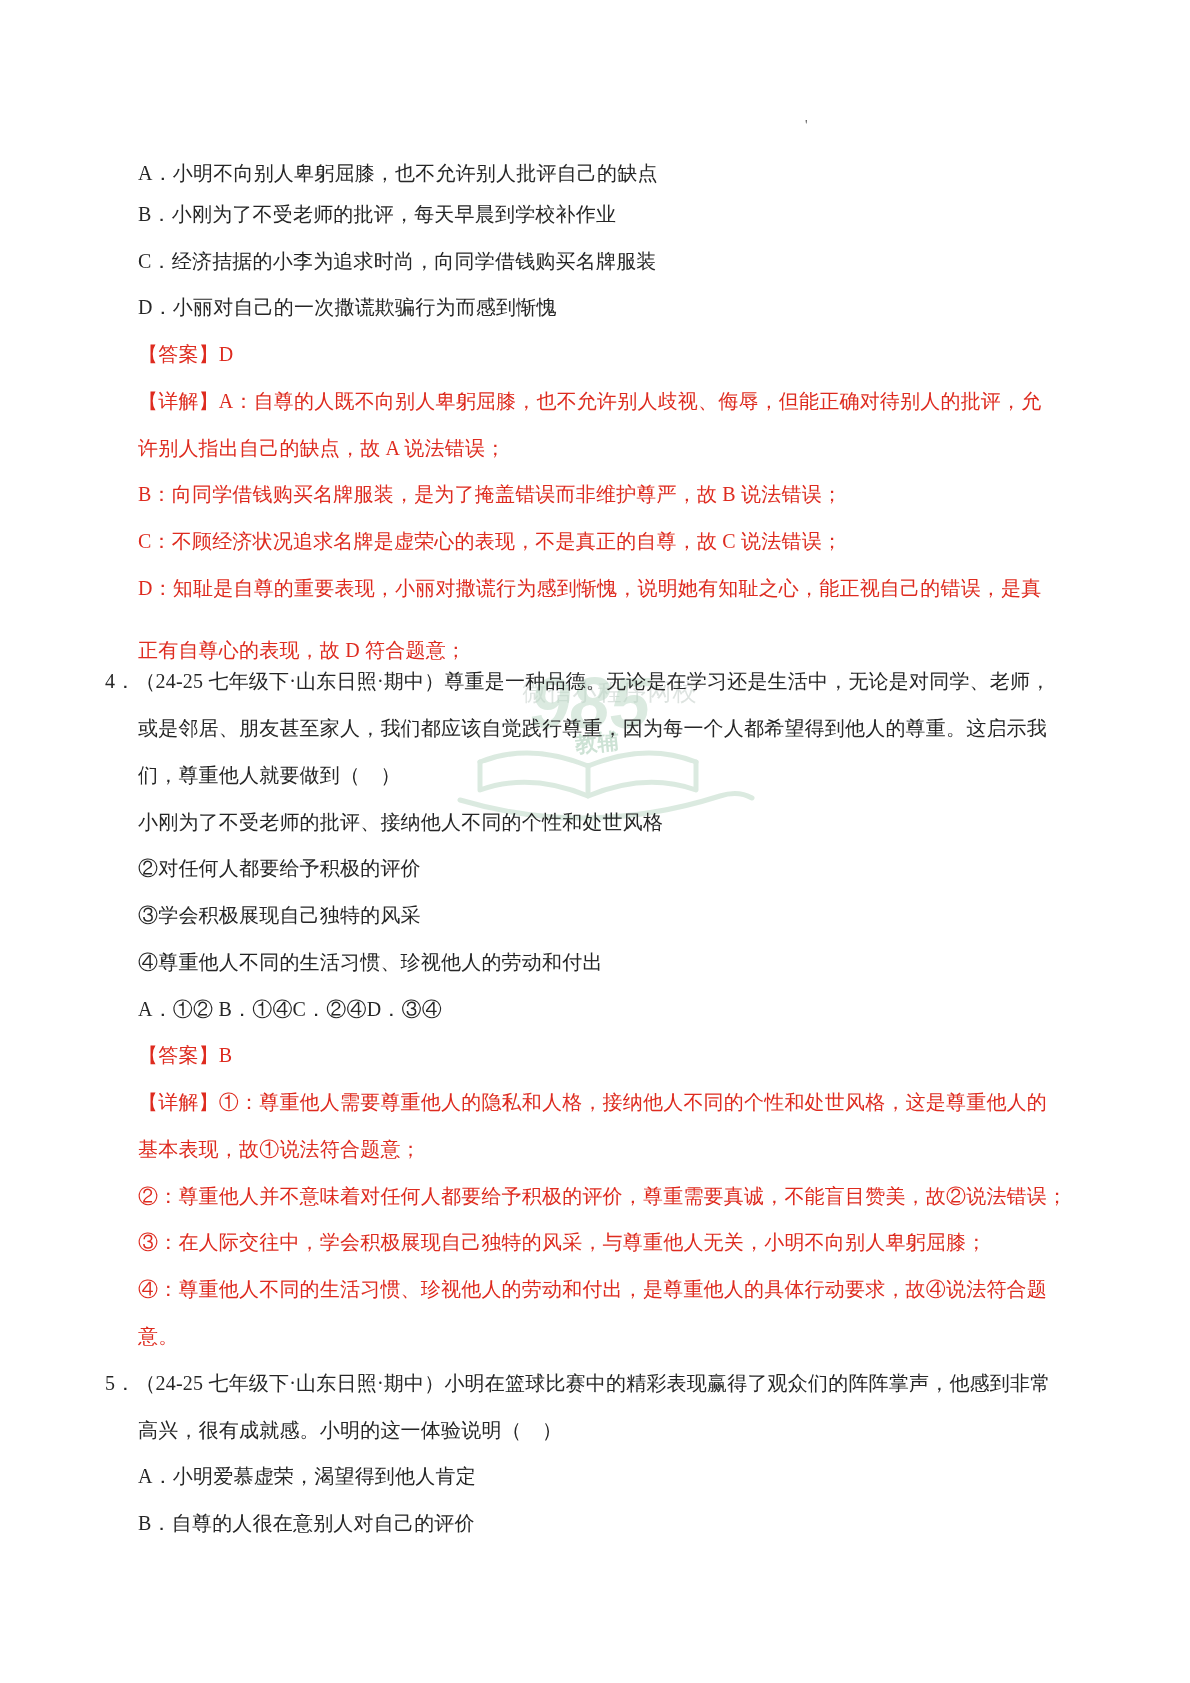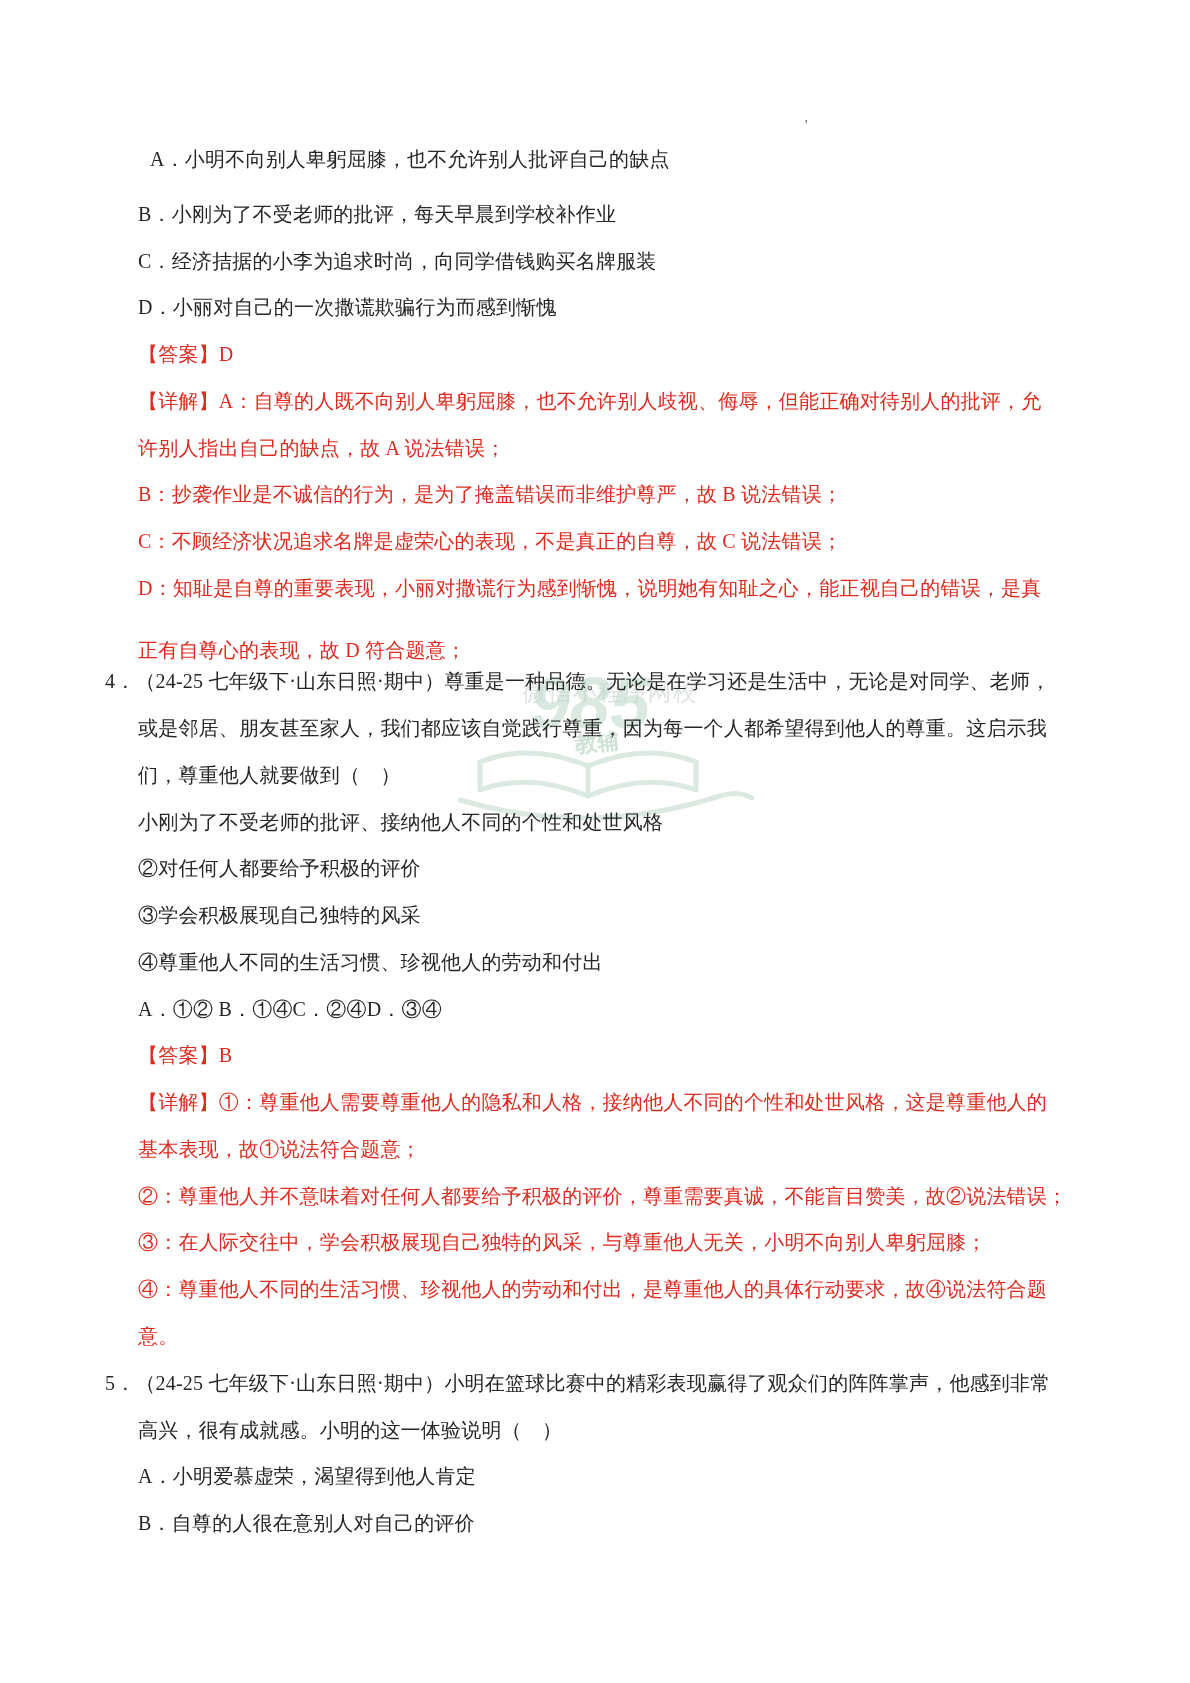--- a/index.html
+++ b/index.html
@@ -75,28 +75,28 @@
       <path d="M60 112 L60 140 Q110 122 168 146 Q226 122 276 140 L276 112"></path>
       <path d="M168 116 L168 146"></path>
       <path d="M40 150 Q168 188 300 146 Q318 140 332 148"></path>
     </g>
   </svg>
 
 
   <div id="stray-mark">'</div>
 
   <div id="text-layer">
-      <div class="line b" style="top: 146px; margin-left: 12px;">A．小明不向别人卑躬屈膝，也不允许别人批评自己的缺点</div>
+      <div class="line b" style="top: 160px;">A．小明不向别人卑躬屈膝，也不允许别人批评自己的缺点</div>
       <div class="line b" style="top: 200.76px;">B．小刚为了不受老师的批评，每天早晨到学校补作业</div>
       <div class="line b" style="top: 247.52px;">C．经济拮据的小李为追求时尚，向同学借钱购买名牌服装</div>
       <div class="line b" style="top: 294.28px;">D．小丽对自己的一次撒谎欺骗行为而感到惭愧</div>
       <div class="line red b" style="top: 341.04px;">【答案】D</div>
       <div class="line red b" style="top: 387.8px;">【详解】A：自尊的人既不向别人卑躬屈膝，也不允许别人歧视、侮辱，但能正确对待别人的批评，允</div>
       <div class="line red b" style="top: 434.56px;">许别人指出自己的缺点，故 A 说法错误；</div>
-      <div class="line red b" style="top: 481.32px;">B：抄袭作业是不诚信的行为，是为了掩盖错误而非维护尊严，故 B 说法错误；</div>
+      <div class="line red b" style="top: 481.32px;">B：向同学借钱购买名牌服装，是为了掩盖错误而非维护尊严，故 B 说法错误；</div>
       <div class="line red b" style="top: 528.08px; font-family: Liberation Serif, serif;">C：不顾经济状况追求名牌是虚荣心的表现，不是真正的自尊，故 C 说法错误；</div>
       <div class="line red b" style="top: 574.84px;">D：知耻是自尊的重要表现，小丽对撒谎行为感到惭愧，说明她有知耻之心，能正视自己的错误，是真</div>
       <div class="line red b" style="top: 637px; text-align: center;">正有自尊心的表现，故 D 符合题意；</div>
       <div class="line q" style="top: 668.36px;">4．（24-25 七年级下·山东日照·期中）尊重是一种品德。无论是在学习还是生活中，无论是对同学、老师，</div>
       <div class="line b" style="top: 715.12px;">或是邻居、朋友甚至家人，我们都应该自觉践行尊重，因为每一个人都希望得到他人的尊重。这启示我</div>
       <div class="line b" style="top: 761.88px;">们，尊重他人就要做到（　）</div>
       <div class="line b" style="top: 808.64px;">小刚为了不受老师的批评、接纳他人不同的个性和处世风格</div>
       <div class="line b" style="top: 855.4px;">②对任何人都要给予积极的评价</div>
       <div class="line b" style="top: 902.16px; text-align: center;">③学会积极展现自己独特的风采</div>
       <div class="line b" style="top: 948.92px;">④尊重他人不同的生活习惯、珍视他人的劳动和付出</div>

